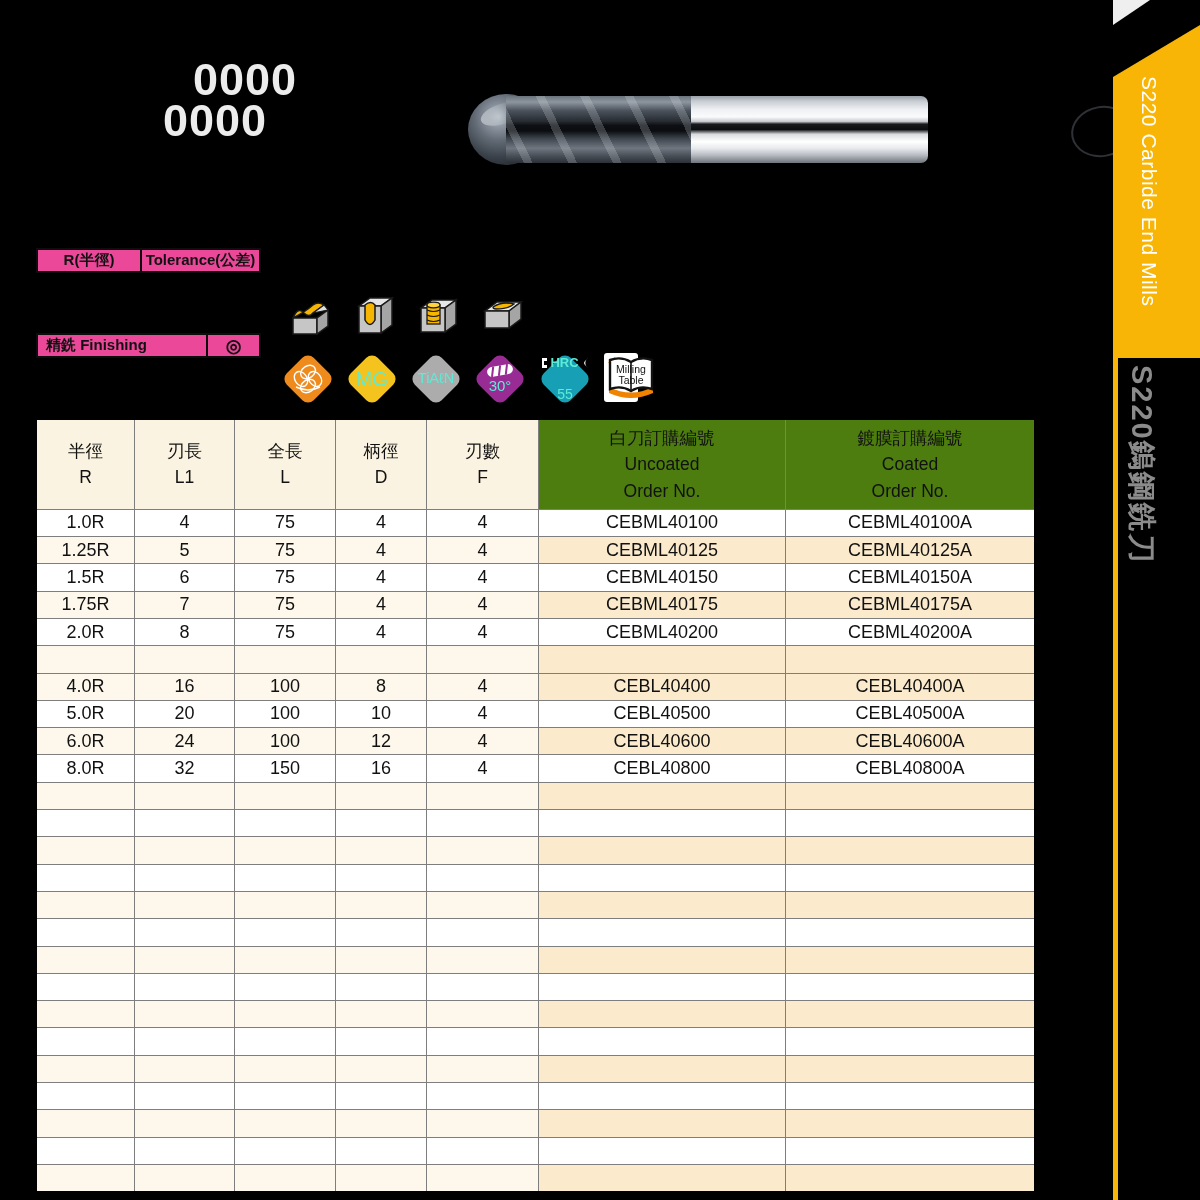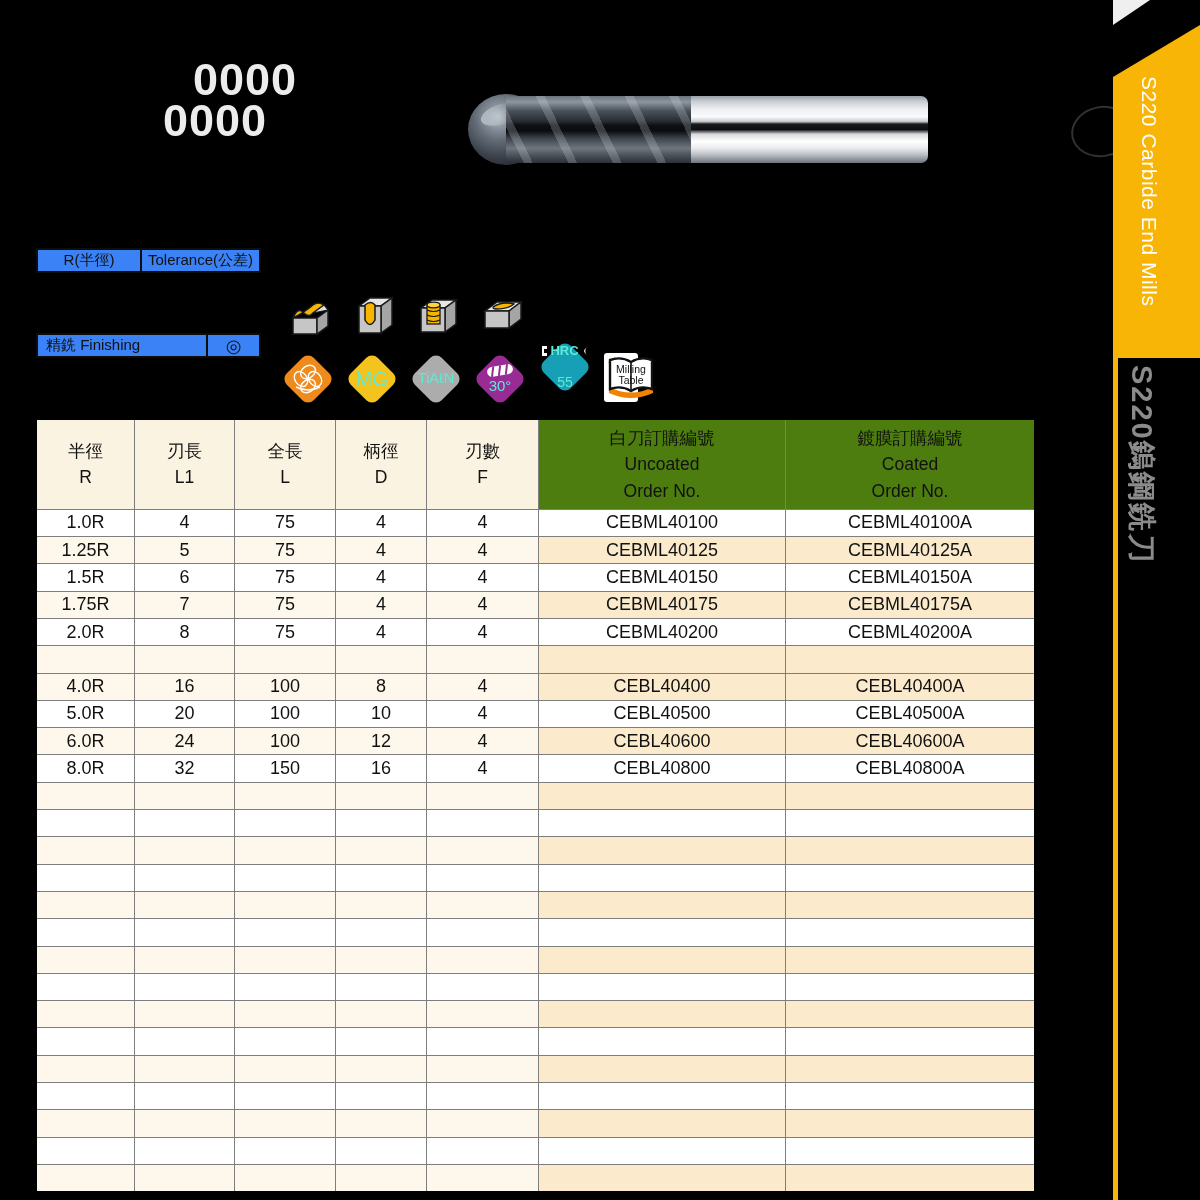--- a/index.html
+++ b/index.html
@@ -31,23 +31,23 @@
     background:linear-gradient(180deg,#9aa0a8 0%,#c9cdd3 8%,#eef0f3 20%,#fafbfc 31%,#c8cbd0 38%,#17191d 42%,#0b0d10 50%,#d8dadd 57%,#ffffff 68%,#e8eaed 78%,#b9bdc3 88%,#878c93 96%,#6f747b 100%);
   }
   .tool-watermark{
     position:absolute;left:380px;top:10px;width:58px;height:47px;border-radius:50%;
     border:2px solid #7a828b;opacity:.38;transform:rotate(-10deg);
   }
 
   
   .specrow{position:absolute;display:flex}
   .specrow .cell{
-    box-sizing:border-box;height:25px;background:#3b82f6;border:2px solid #0d0d0d;
+    box-sizing:border-box;height:25px;background:#ec4899;border:2px solid #0d0d0d;
     display:flex;align-items:center;justify-content:center;
-    color:#111;font-size:15px;white-space:nowrap;
+    color:#111;font-size:15px;white-space:nowrap;font-weight:bold;
   }
   .specrow .cell + .cell{margin-left:-2px}
   #tolerance-row{left:36px;top:248px}
   #finishing-row{left:36px;top:333px}
   .cell.left{justify-content:flex-start;padding-left:8px}
 
   
   .app-icon{position:absolute;width:46px;height:46px}
 
   
@@ -174,21 +174,21 @@
   <div class="content">
     <svg width="30" height="13" viewBox="0 0 30 13">
       <g transform="rotate(-10 15 6.5)">
         <rect x="2" y="1.5" width="26" height="10" rx="5" fill="#fff"></rect>
         <path d="M9 1.5 L6 11.5 M16 1.5 L13 11.5 M23 1.5 L20 11.5" stroke="#982B94" stroke-width="2"></path>
       </g>
     </svg>
     <span class="badge-helix-label">30°</span>
   </div>
 </div>
-<div class="badge" style="left:538px;top:340px">
+<div class="badge" style="left:538px;top:352px">
   <div class="shape" style="background-color: rgb(23, 160, 181);"></div>
   <div class="content">
     <div class="badge-hrc-row">
       <svg width="7" height="12" viewBox="0 0 7 12">
           <path d="M1 1 H6 V4 H3 V8 H6 V11 H1 Z" fill="#fff"></path>
         </svg>
       <span>HRC</span>
       <svg width="8" height="12" viewBox="0 0 8 12">
           <path d="M7 1 A6 6 0 0 0 7 11 L4 8 A3 3 0 0 1 4 4 Z" fill="#fff"></path>
         </svg>

